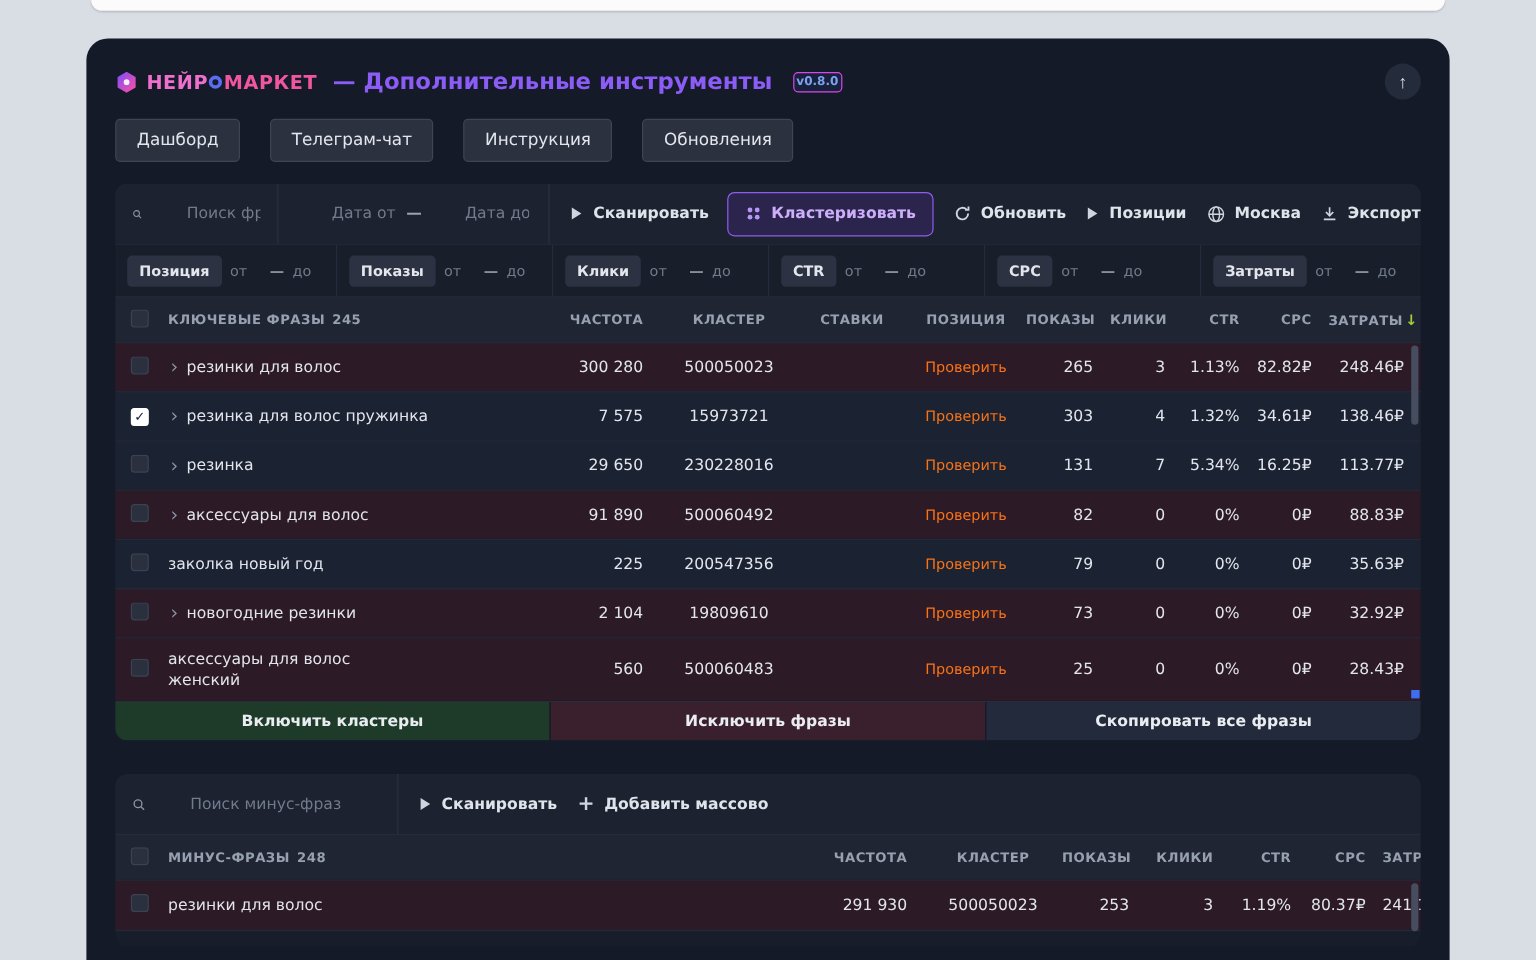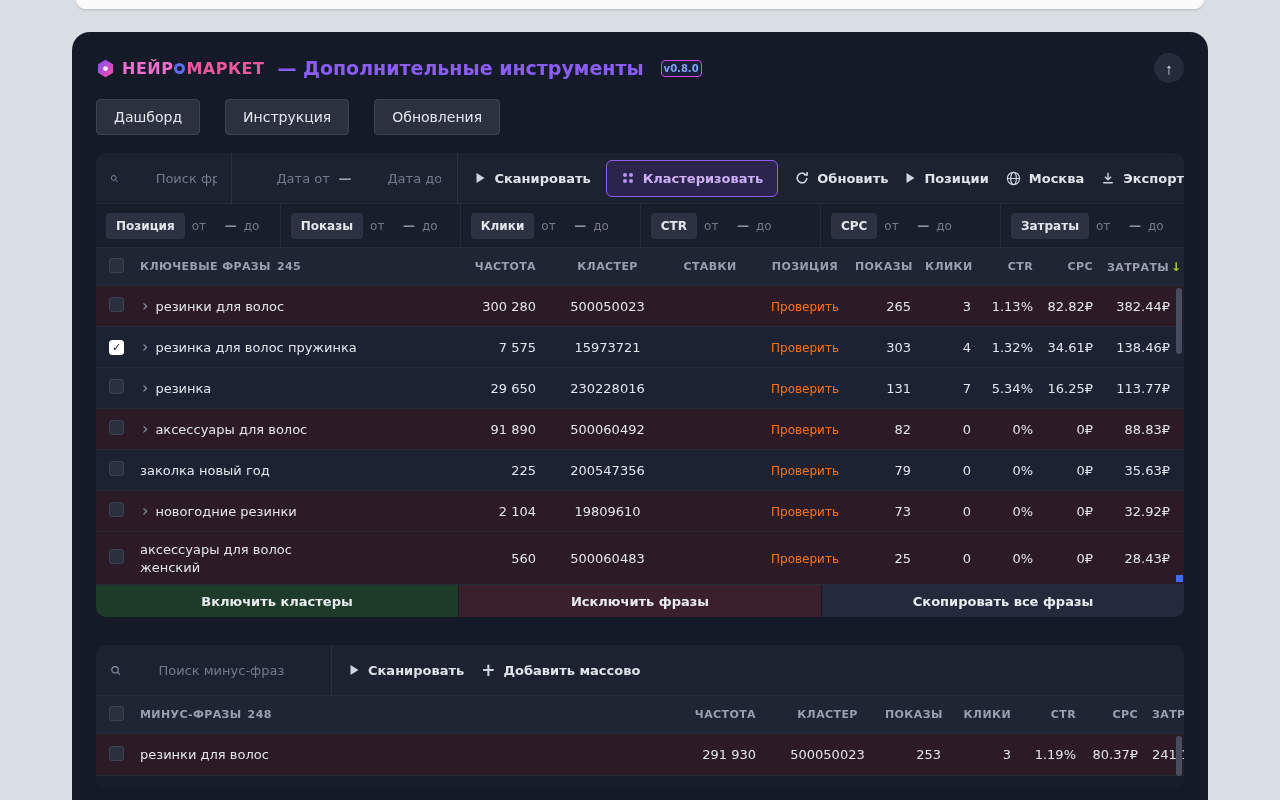--- a/index.html
+++ b/index.html
@@ -154,20 +154,21 @@
       <span class="subtitle">— Дополнительные инструменты</span>
       <span class="version">v0.8.0</span>
     </div>
     <button class="to-top">
         <span>↑</span>
       </button>
   </div>
 
   <div class="nav">
     <button class="nav-btn">Дашборд</button>
+    <button class="nav-btn">Телеграм-чат</button>
     <button class="nav-btn">Инструкция</button>
     <button class="nav-btn">Обновления</button>
   </div>
 
   <div class="block">
 
     <div class="toolbar">
       <div class="search">
         <svg width="15" height="15" viewBox="0 0 16 16" fill="none" stroke="currentColor" stroke-width="1.6">
             <circle cx="7" cy="7" r="4.5"></circle>
@@ -291,21 +292,21 @@
           <span class="ptext">резинки для волос</span>
         </div>
         <div class="cell num">300 280</div>
         <div class="cell center">500050023</div>
         <div class="cell"></div>
         <div class="cell center"><span class="check-link">Проверить</span></div>
         <div class="cell num">265</div>
         <div class="cell num">3</div>
         <div class="cell num">1.13%</div>
         <div class="cell num">82.82₽</div>
-        <div class="cell num">382.44₽</div>
+        <div class="cell num">248.46₽</div>
       </div>
 
       <div class="row t1 tone-blue">
         <div class="cell"><span class="checkbox checked">
               <span>✓</span>
             </span></div>
         <div class="cell phrase">
           <span class="chev">›</span>
           <span class="ptext">резинка для волос пружинка</span>
         </div>

